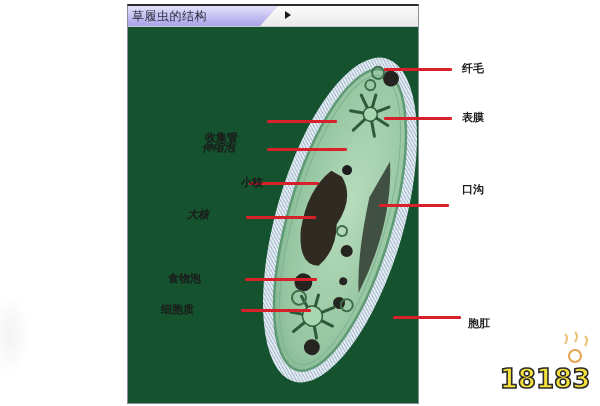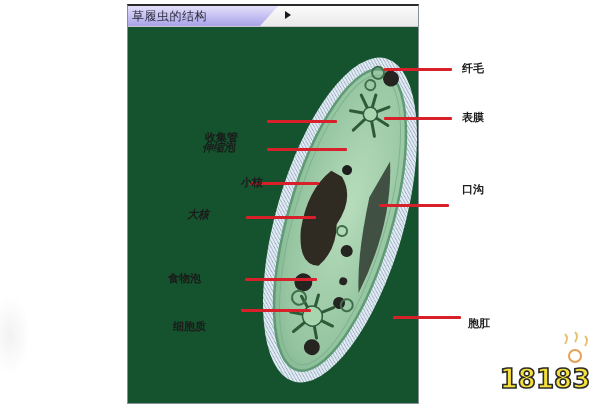--- a/index.html
+++ b/index.html
@@ -129,21 +129,21 @@
 <div class="leader" style="left:384px;top:68px;width:68px;"></div>
 <div class="leader" style="left:384px;top:117px;width:68px;"></div>
 <div class="leader" style="left:379px;top:204px;width:70px;"></div>
 <div class="leader" style="left:393px;top:316px;width:68px;"></div>
 
 <span class="label" style="left:205px;top:111px;margin-top:18px;">收集管</span>
 <span class="label" style="left:202px;top:139px;font-style:italic;">伸缩泡</span>
 <span class="label" style="left:197px;top:174px;margin-left:44px;">小核</span>
 <span class="label" style="left:187px;top:206px;font-style:italic;">大核</span>
 <span class="label" style="left:168px;top:270px;">食物泡</span>
-<span class="label" style="left:173px;top:301px;margin-top:17px;">细胞质</span>
+<span class="label" style="left:161px;top:301px;">细胞质</span>
 
 <span class="label" style="left:462px;top:60px;">纤毛</span>
 <span class="label" style="left:462px;top:109px;text-align:right;">表膜</span>
 <span class="label" style="left:462px;top:181px;">口沟</span>
 <span class="label" style="left:468px;top:315px;">胞肛</span>
 
 <svg class="watermark" viewBox="0 0 100 70">
   <g stroke="#e8c070" stroke-width="2" fill="none">
     <path d="M70 14 q4 -6 0 -10"></path>
     <path d="M80 12 q4 -6 0 -10"></path>

